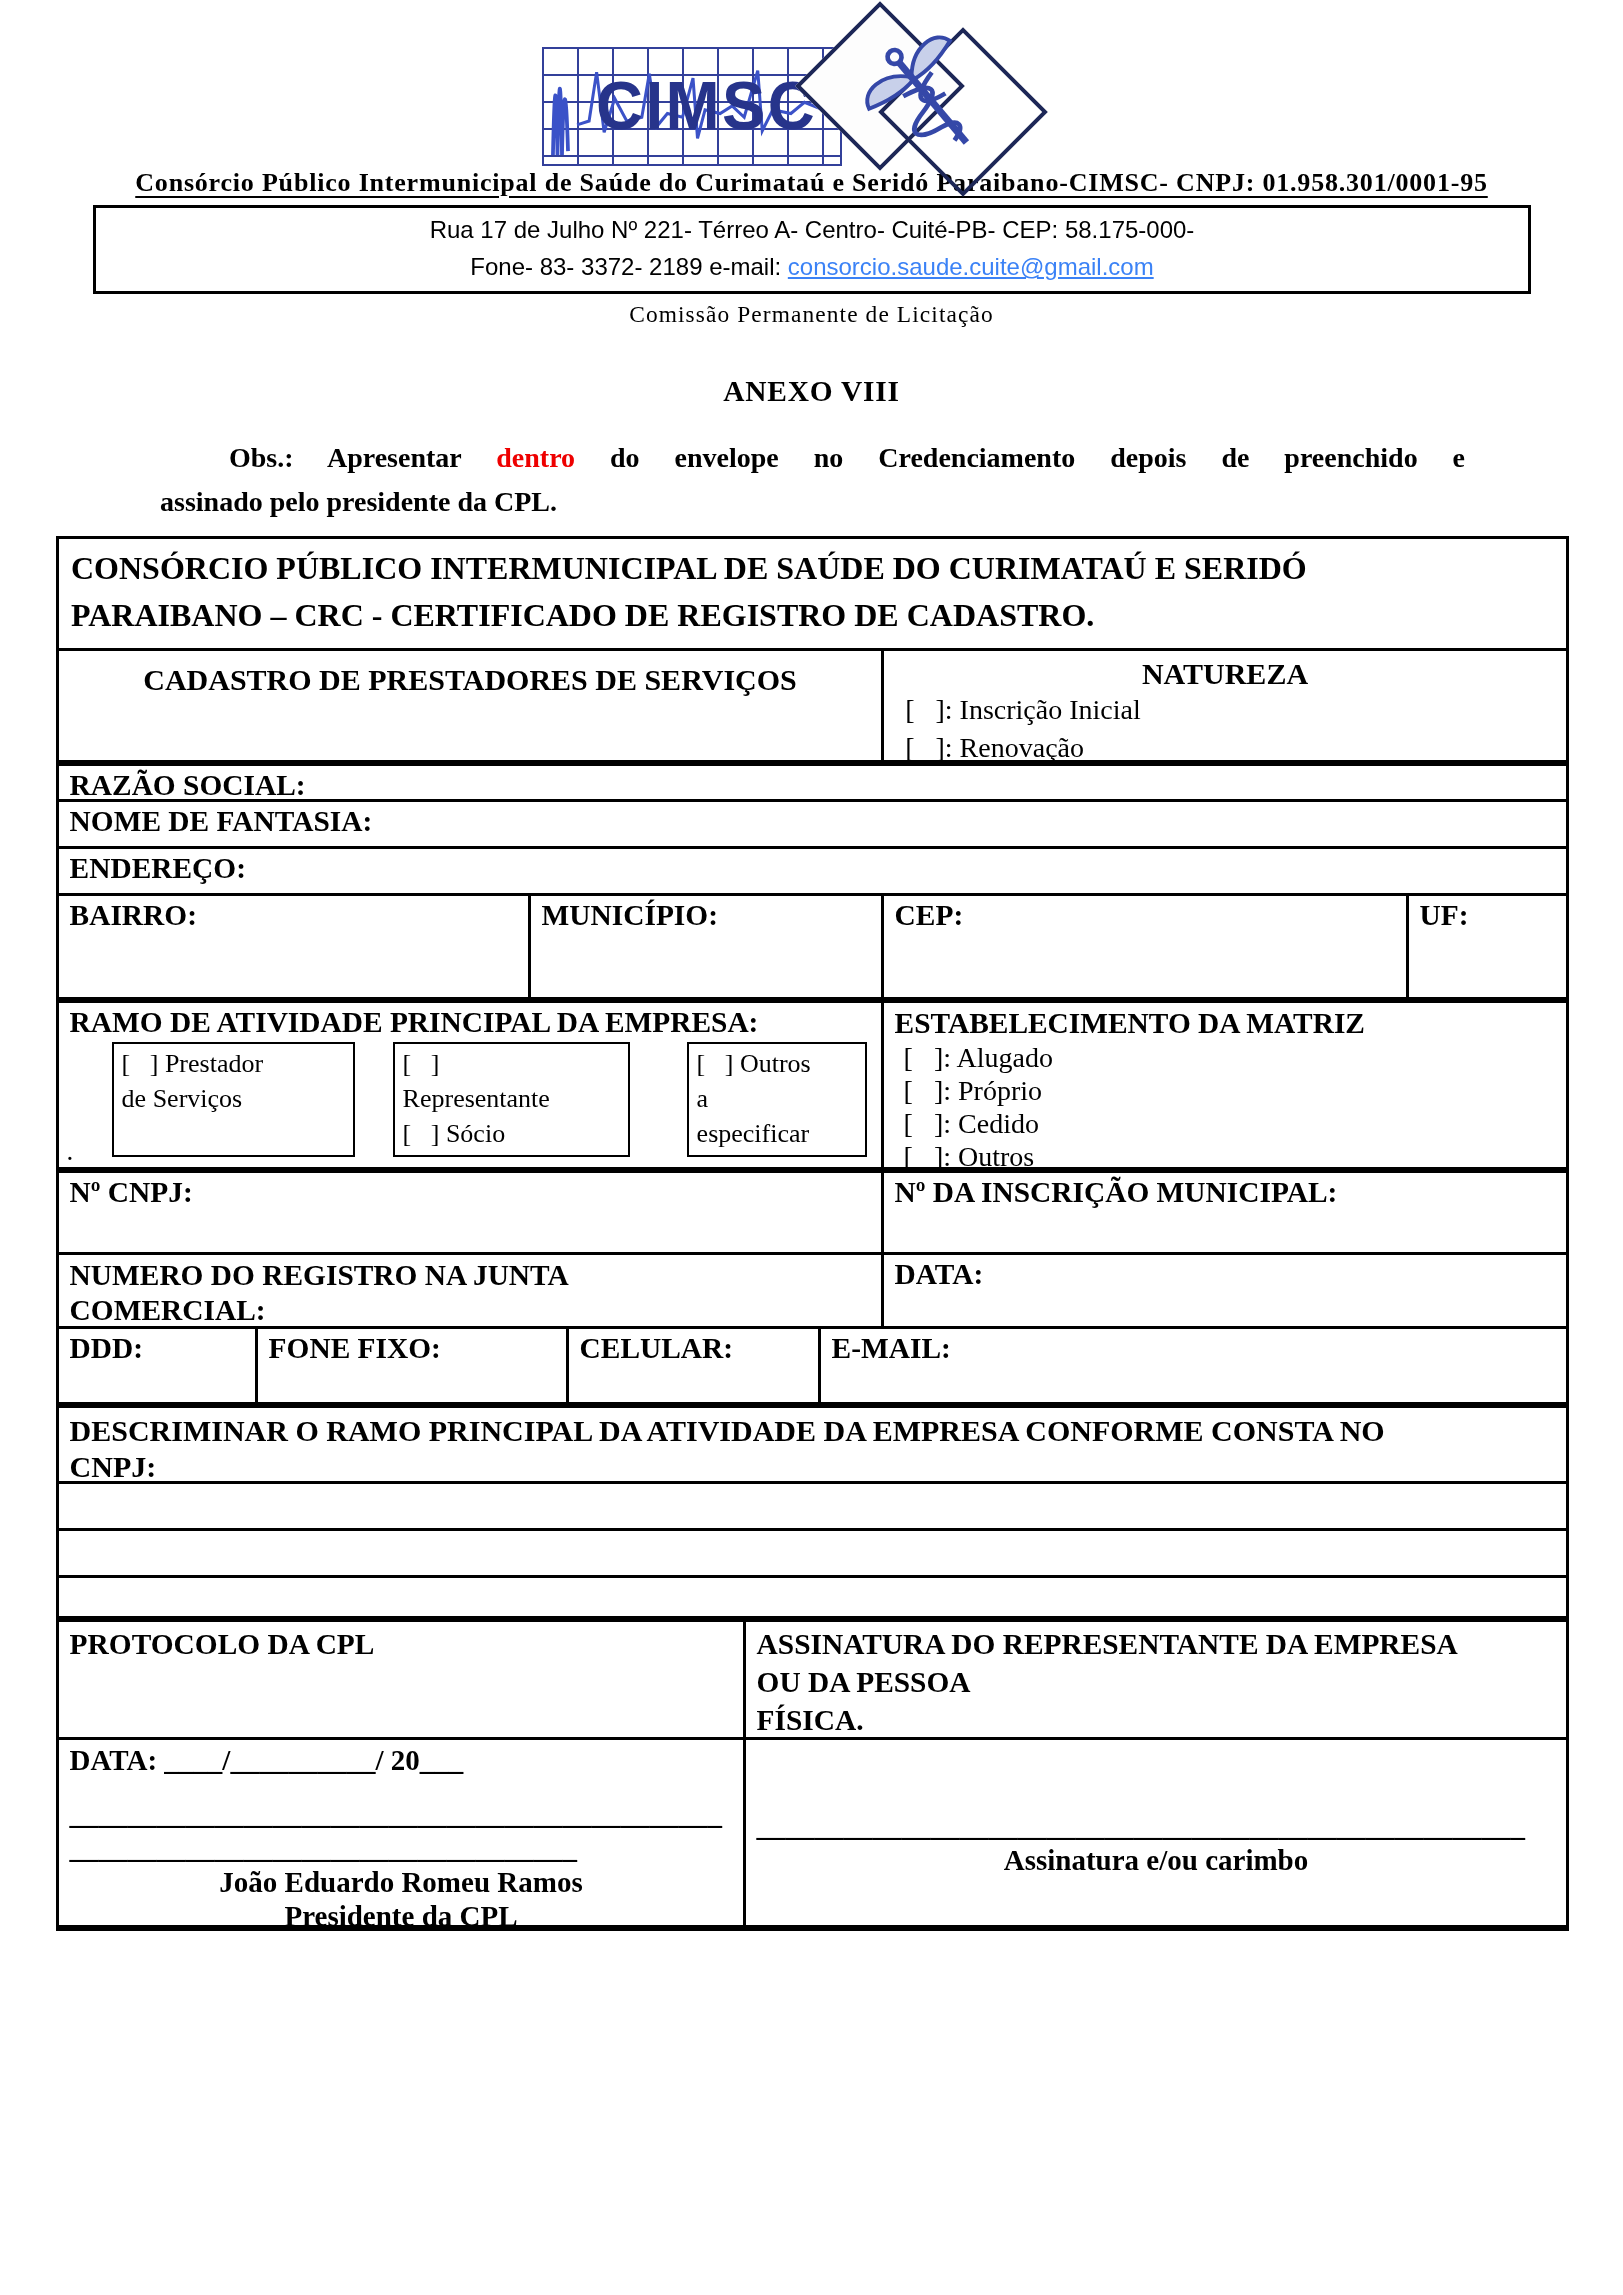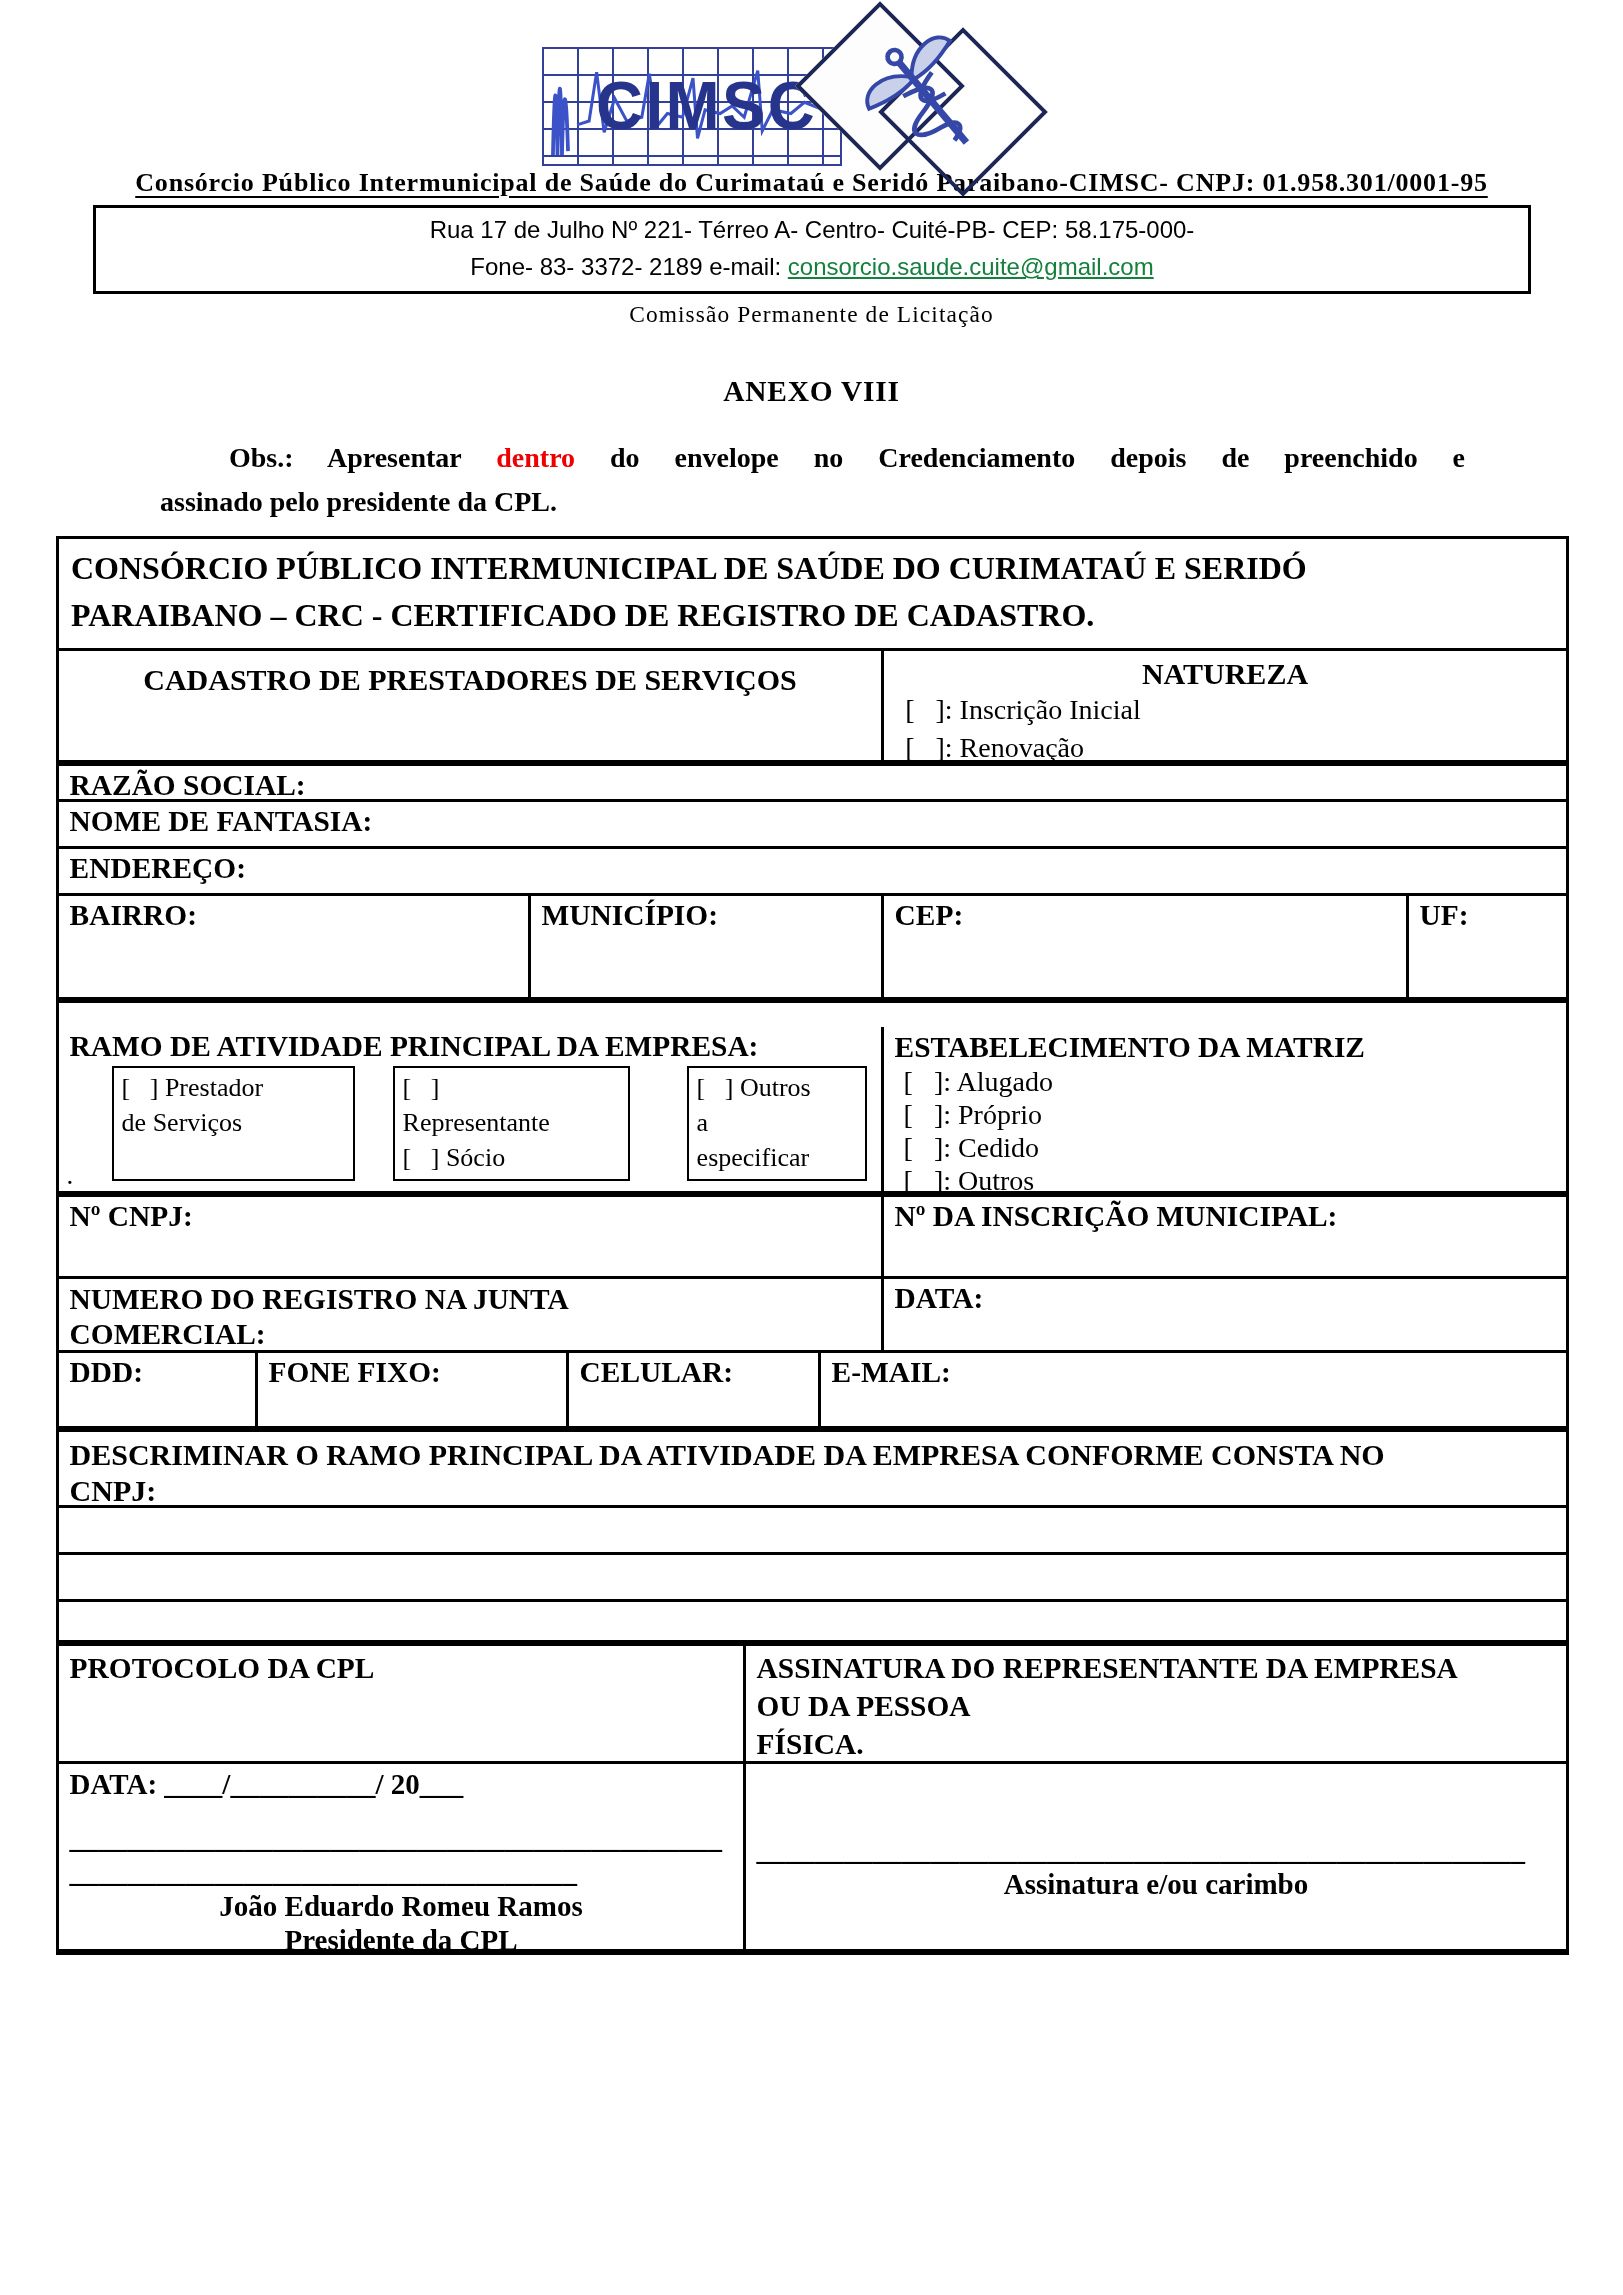--- a/index.html
+++ b/index.html
@@ -27,21 +27,21 @@
 
   
   .org-line{position:absolute;left:0;top:168px;width:1623px;text-align:center;
     font-size:26px;font-weight:bold;letter-spacing:0.8px;
     text-decoration:underline;text-decoration-thickness:2.3px;text-underline-offset:4.5px;}
   .addr-box{position:absolute;left:93px;top:205px;width:1438px;height:89px;
     border:3.8px solid #000;box-sizing:border-box;text-align:center;
     font-family:"Liberation Sans", sans-serif;font-size:24px;}
   .addr1{margin-top:7.6px;}
   .addr2{margin-top:9.8px;}
-  .email{color:#15803d;text-decoration:underline;cursor:pointer;}
+  .email{color:#3b82f6;text-decoration:underline;cursor:pointer;}
   .committee{position:absolute;left:0;top:301px;width:1623px;text-align:center;
     font-size:23.4px;letter-spacing:1.1px;}
 
   
   .annex{position:absolute;left:0;top:375px;width:1623px;text-align:center;
     font-size:29.4px;font-weight:bold;letter-spacing:0.8px;}
   .obs{position:absolute;left:160px;top:438px;width:1305px;font-size:28px;font-weight:bold;line-height:39px;}
   .obs1{text-align:justify;text-align-last:justify;padding-left:69px;}
   .obs2{margin-top:4.5px;}
   .red{color:#ee0000;}
@@ -51,21 +51,21 @@
     border:3.8px solid #000;border-bottom-width:6px;box-sizing:border-box;
     font-size:29.4px;}
   .row{position:relative;display:flex;box-sizing:border-box;border-bottom:3.8px solid #000;}
   .row.hb{border-bottom-width:6px;}
   .row.last{border-bottom:none;}
   .cell{box-sizing:border-box;border-right:3px solid #000;padding:3px 10.6px;position:relative;}
   .cell.end{border-right:none;flex:1;}
   .lbl{font-weight:bold;line-height:1.12;}
   .r1{height:112px;}  .r2{height:115px;}  .r3{height:36px;}
   .r4{height:47px;}   .r5{height:47px;}   .r6{height:107px;}
-  .r7{height:170px;margin-top:24px;}  .r8{height:82px;}  .r9{height:74px;}
+  .r7{height:170px;}  .r8{height:82px;}  .r9{height:74px;}
   .r10{height:79px;} .r11{height:76px;} .r12{height:47px;}
   .r13{height:47px;}  .r14{height:44px;}  .r15{height:118px;}
   .r16{height:185px;}
   .title-cell{font-size:32px;font-weight:bold;line-height:47px;padding-top:6px;padding-left:12px;}
   .w1092{width:825px;}
   .cad-cell{display:flex;justify-content:center;padding-top:12px;font-weight:bold;font-size:30px;}
   .nat-h{font-weight:bold;font-size:30px;text-align:center;margin-top:3px;}
   .opt{font-size:28px;line-height:38px;padding-left:10.6px;}
   .w625{width:472px;} .w467{width:353px;} .w695{width:525px;}
   .w263{width:199px;} .w412{width:311px;} .w415{width:252px;}

